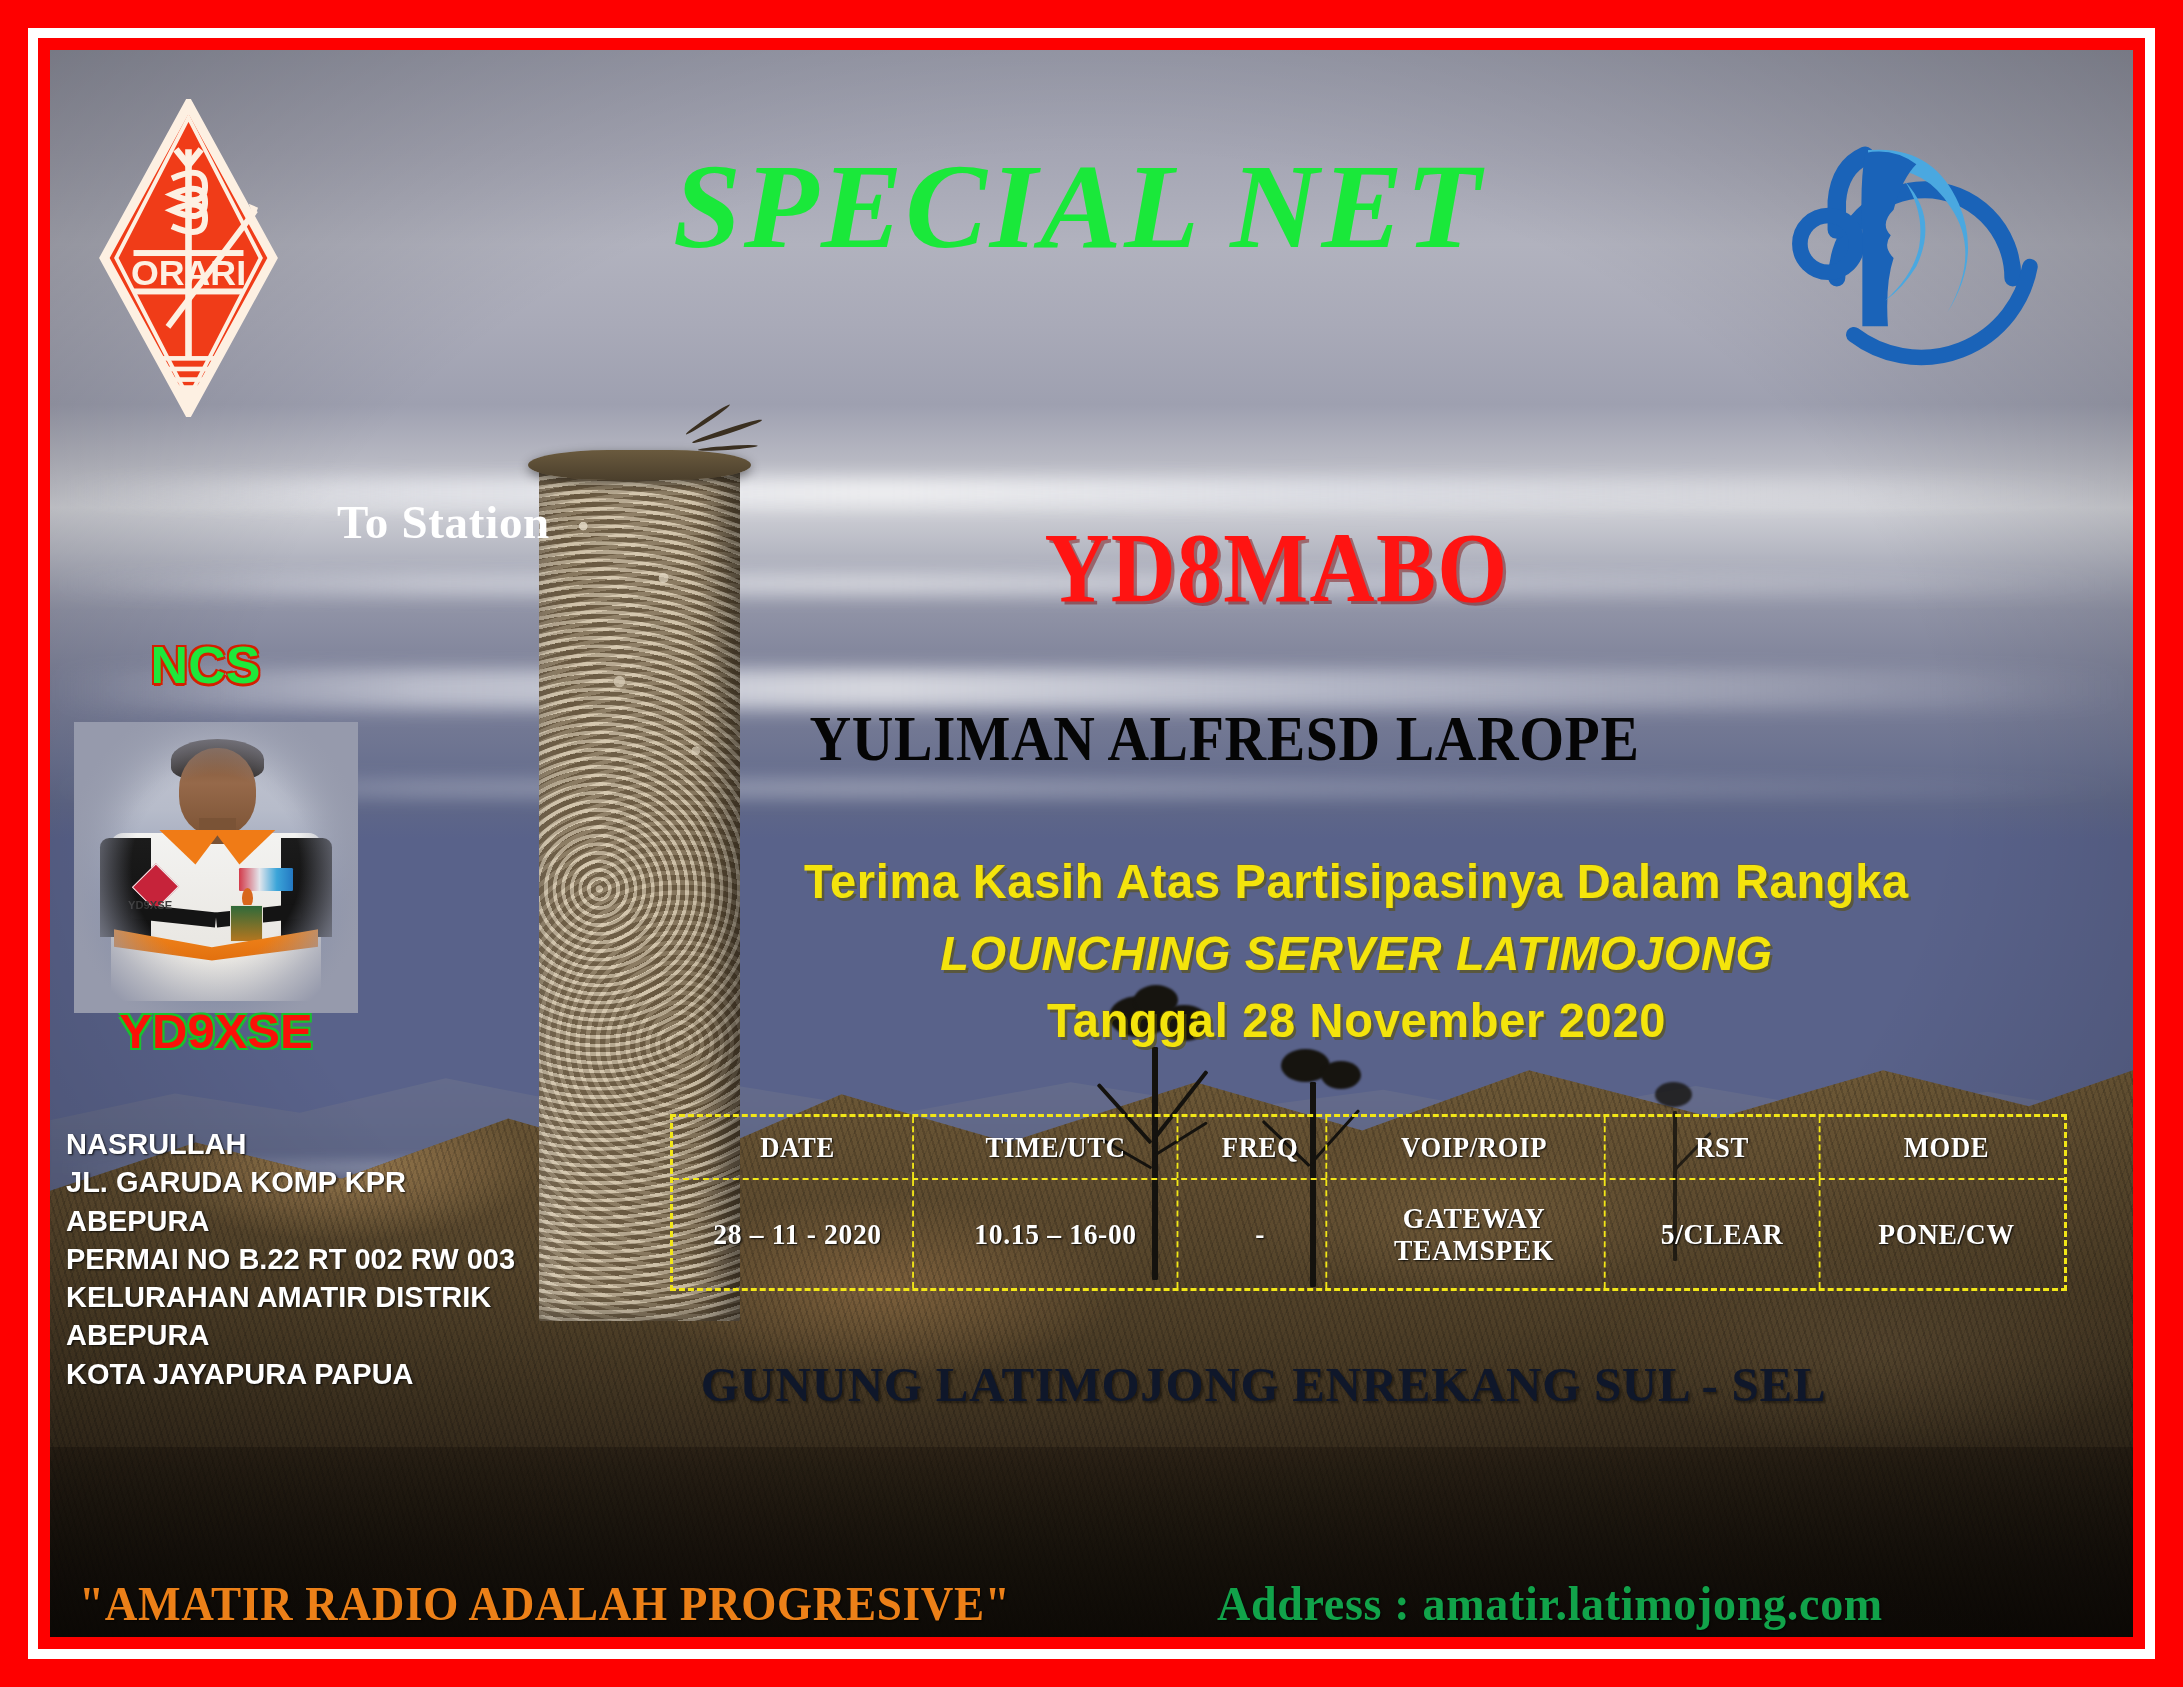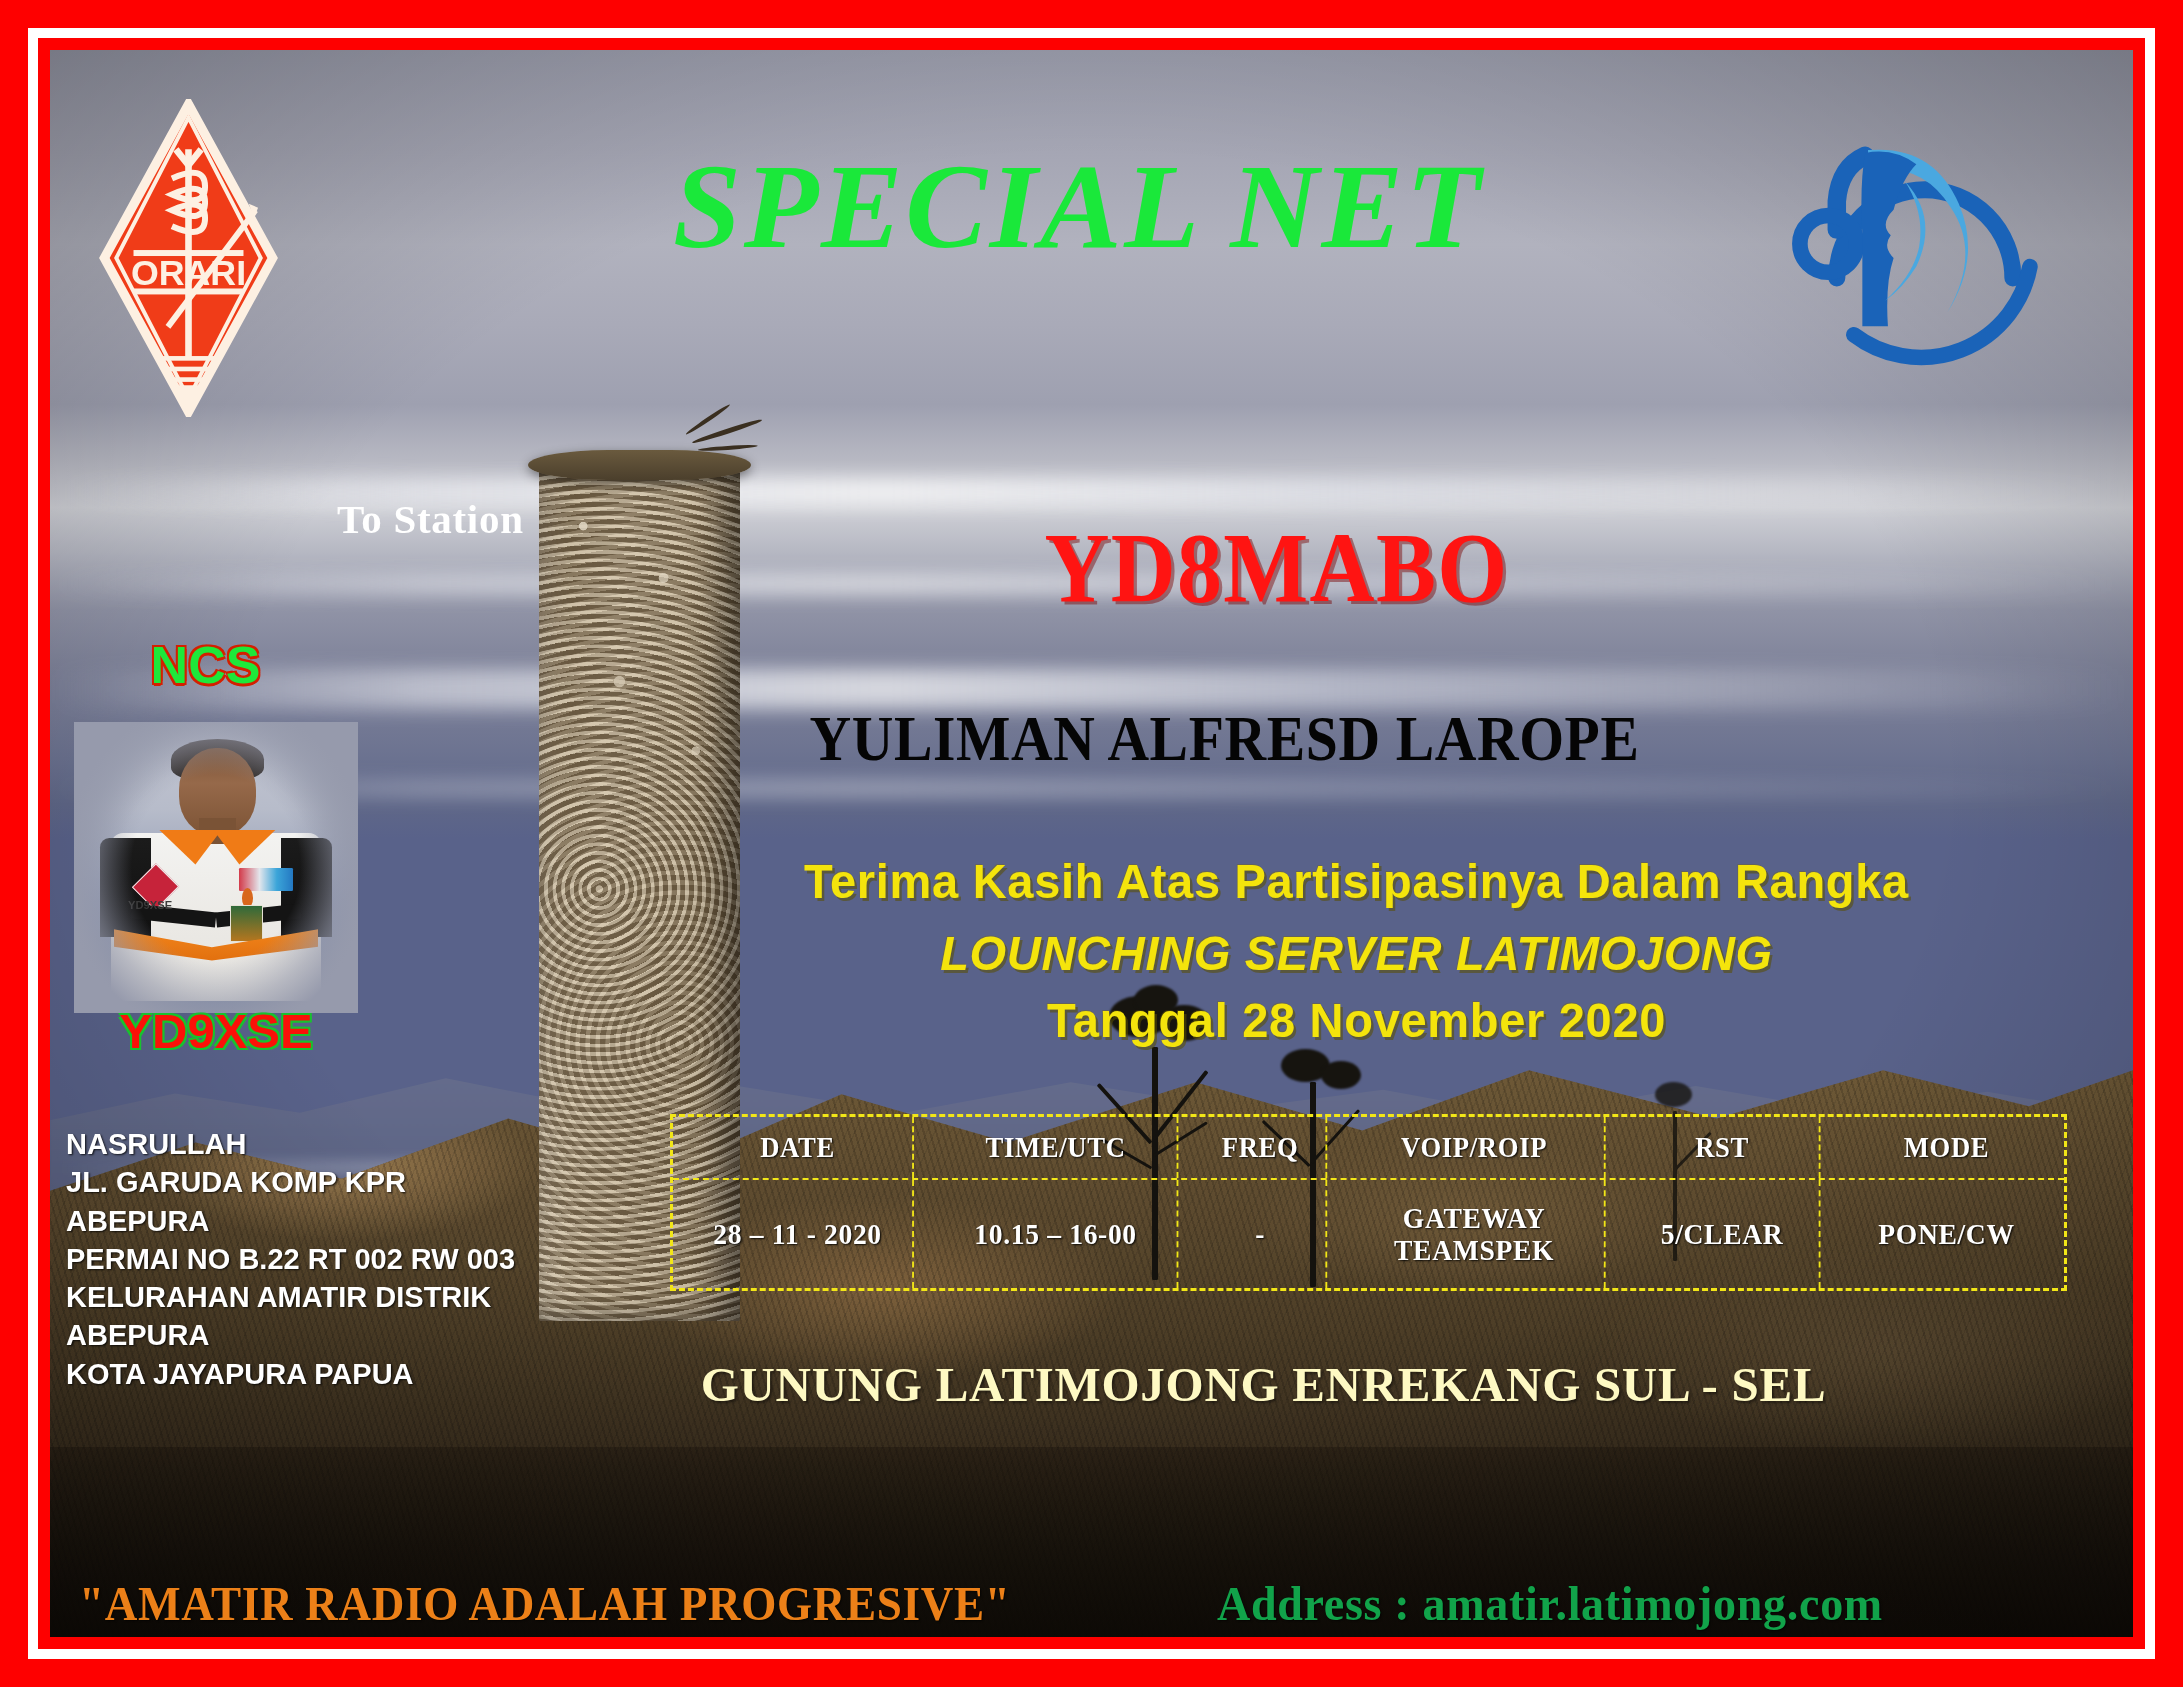--- a/index.html
+++ b/index.html
@@ -175,21 +175,21 @@
     font-family:"Liberation Serif",serif;
     font-weight:bold;
     font-size:93px;line-height:1;
     color:#3a33ee;
     letter-spacing:1.3px;
   }
 
   #toStation{
     position:absolute;left:337px;top:495px;
     font-family:"Liberation Serif",serif;
-    font-weight:bold;font-size:41px;color:#ffffff;
+    font-weight:bold;font-size:47px;color:#ffffff;
     letter-spacing:0.7px;
   }
 
   #callsign{
     position:absolute;left:820px;top:523px;width:913px;
     text-align:center;
     font-family:"Liberation Serif",serif;
     font-weight:bold;font-size:90px;line-height:1;
     color:#ff1412;
     letter-spacing:1.3px;
@@ -248,21 +248,21 @@
   .c4{width:212px;}
   .c5{flex:1;}
   .twolines{flex-direction:column;}
 
   
   #location{
     position:absolute;left:635px;top:1356px;width:1257px;
     text-align:center;
     font-family:"Liberation Serif",serif;
     font-weight:bold;font-size:49px;
-    color:#fef9c3;letter-spacing:0.7px;
+    color:#0f172a;letter-spacing:0.7px;
     text-shadow:2px 2px 2.6px rgba(0,0,0,.45);
   }
 
   
   #ncs{
     position:absolute;left:126px;top:635px;width:159px;
     text-align:center;
     font-family:"Liberation Sans",sans-serif;
     font-weight:bold;font-size:52px;color:#1ee83a;
     text-shadow:

